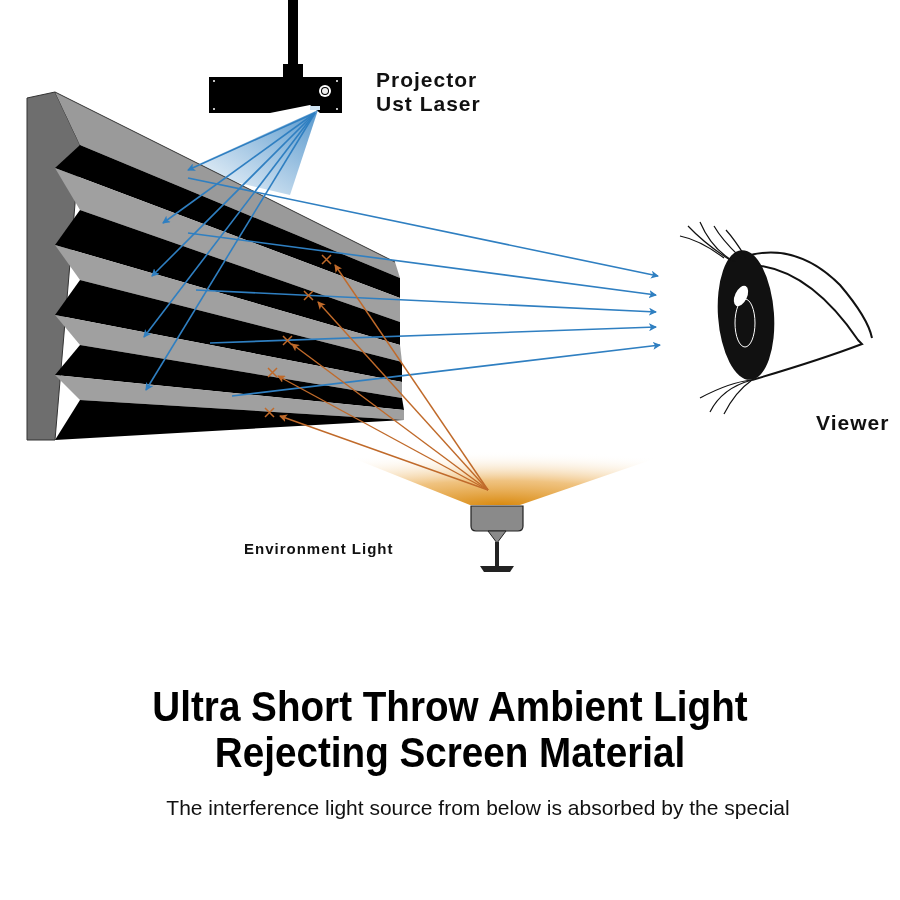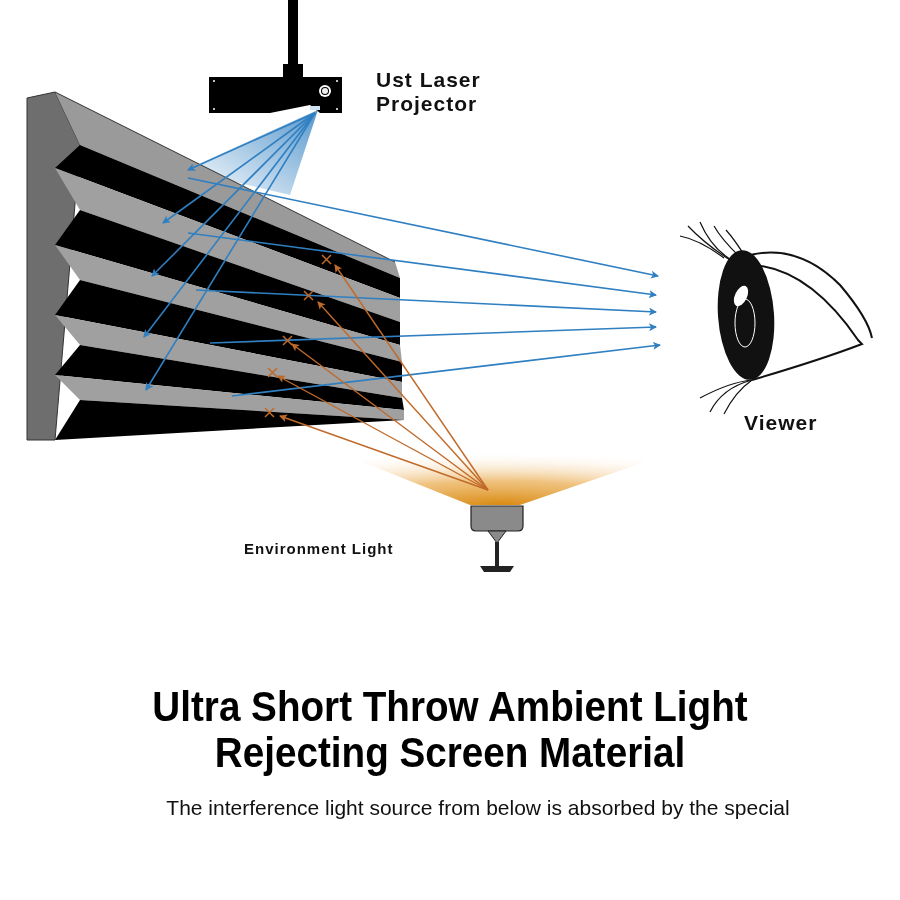--- a/index.html
+++ b/index.html
@@ -1,20 +1,20 @@
 <!DOCTYPE html>
 <html><head>
 <meta charset="utf-8">
 <style>
   html, body { margin: 0; padding: 0; background: #ffffff; }
   body { width: 900px; height: 900px; position: relative; overflow: hidden; font-family: "Liberation Sans", sans-serif; }
   #diagram { position: absolute; left: 0; top: 0; width: 900px; height: 640px; }
   .label { position: absolute; font-family: "Liberation Sans", sans-serif; font-weight: bold; color: #111; letter-spacing: 1px; }
   #lbl-projector { left: 376px; top: 68px; font-size: 21px; line-height: 24px; width: 140px; }
-  #lbl-viewer { left: 744px; top: 411px; font-size: 21px; }
+  #lbl-viewer { left: 816px; top: 411px; font-size: 21px; }
   #lbl-env { left: 244px; top: 540px; font-size: 15px; }
   #title { position: absolute; left: 0; width: 900px; top: 684px; text-align: center; font-weight: bold; font-size: 42px; line-height: 46px; color: #000; transform: scaleX(0.92); }
   #desc { position: absolute; left: 0; width: 900px; top: 794px; text-align: center; font-size: 21px; line-height: 28px; color: #111; padding-left: 28px; }
 </style>
 </head>
 <body>
 
 <svg id="diagram" viewBox="0 0 900 640" xmlns="http://www.w3.org/2000/svg">
   <defs>
     <linearGradient id="beamGrad" x1="1" y1="0" x2="0" y2="1">
@@ -121,22 +121,22 @@
       <path d="M724,258 Q700,240 680,236"></path>
       <path d="M746,258 Q735,240 726,230"></path>
       <path d="M752,380 Q730,382 700,398"></path>
       <path d="M752,380 Q722,388 710,412"></path>
       <path d="M752,380 Q735,392 724,414"></path>
     </g>
   </g>
 </svg>
 
 <div id="lbl-projector" class="label">
+  <div>Projector</div>
   <div>Ust Laser</div>
-  <div>Projector</div>
 </div>
 <div id="lbl-viewer" class="label">Viewer</div>
 <div id="lbl-env" class="label">Environment Light</div>
 
 <div id="title">
   <div>Ultra Short Throw Ambient Light</div>
   <div>Rejecting Screen Material</div>
 </div>
 
 <div id="desc">

